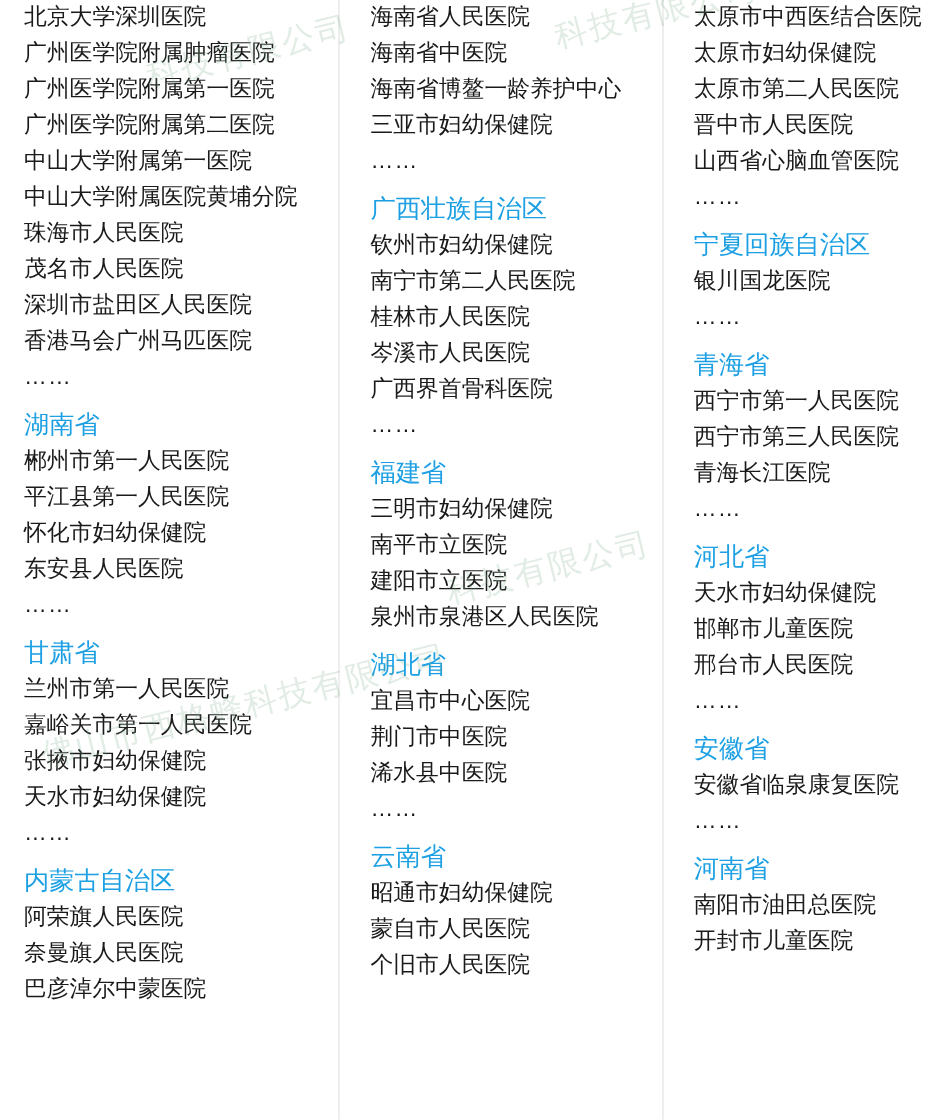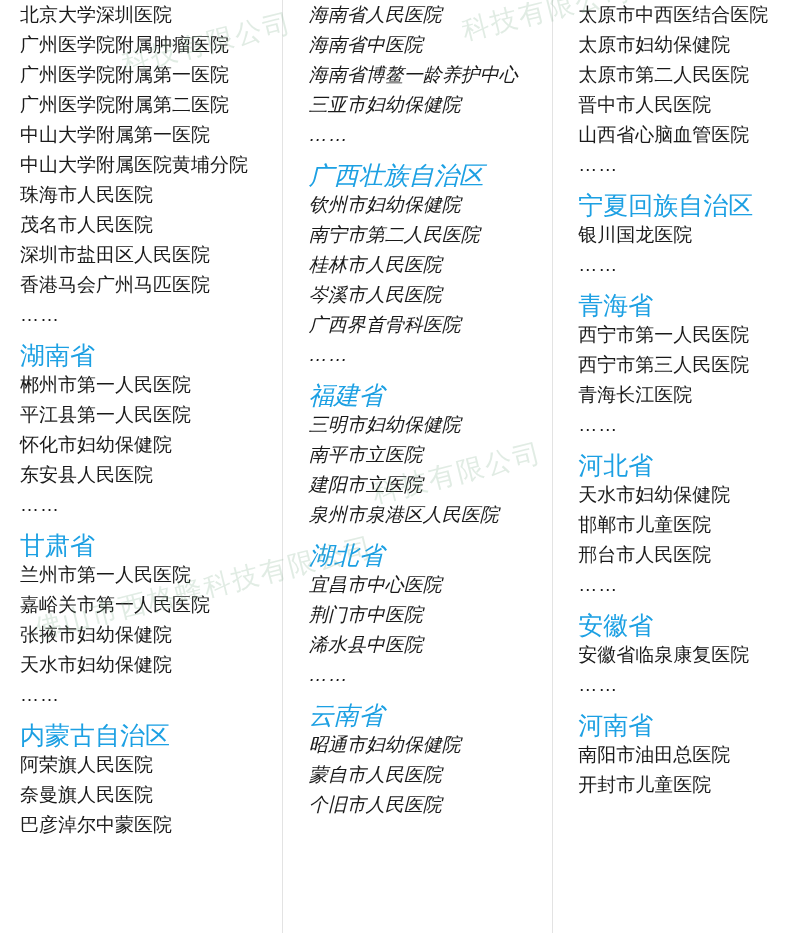--- a/index.html
+++ b/index.html
@@ -39,37 +39,37 @@
     inset: 0;
     display: flex;
     z-index: 1;
     gap: 30px;
   }
   .col {
     position: relative;
     box-sizing: border-box;
   }
   .col-1 { width: 290px; padding-left: 20px; }
-  .col-2 { width: 270px; padding-left: 10px; font-style: italic; }
+  .col-2 { width: 270px; padding-left: 10px; }
   .col-3 { width: 230px; padding-left: 0px; }
   .col-divider {
     position: absolute;
     top: 0;
     bottom: 0;
     width: 1px;
     background: #e3e3e3;
   }
   .div-1 { left: 282px; }
   .div-2 { left: 552px; }
   .group {
     margin-bottom: 2px;
   }
   .group-title {
     color: #1ca0e3;
-    font-size: 25px;
+    font-size: 21px;
     line-height: 30px;
     padding-top: 8px;
     white-space: nowrap;
   }
   .item {
     color: #1a1a1a;
     font-size: 19px;
     line-height: 30px;
     white-space: nowrap;
   }

